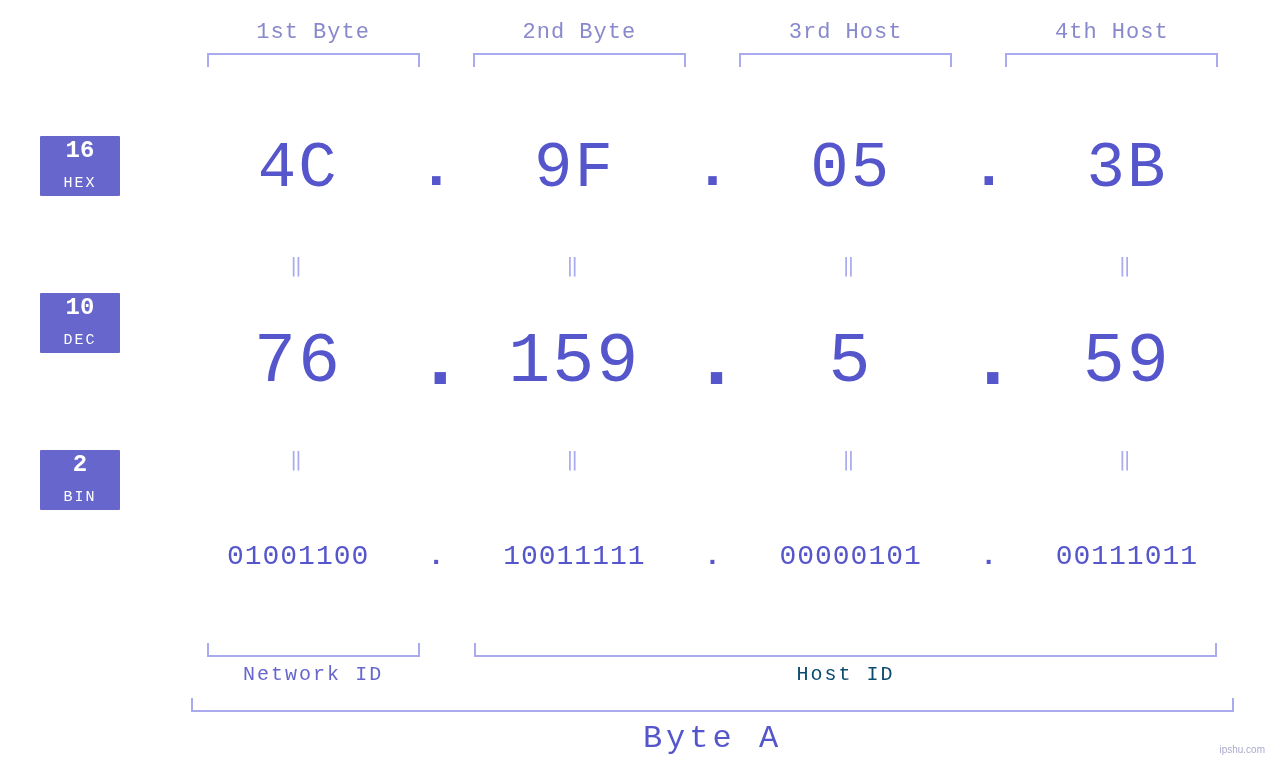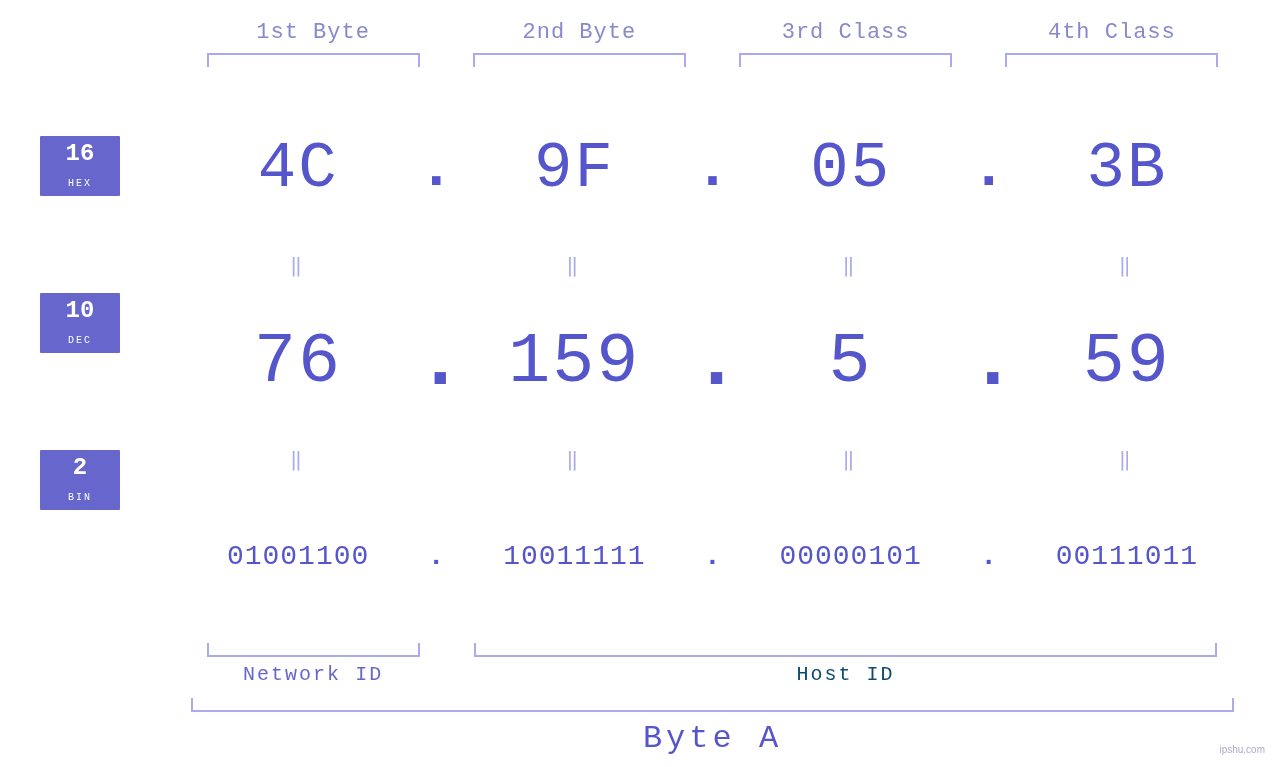--- a/index.html
+++ b/index.html
@@ -88,21 +88,21 @@
       color: white;
     }
 
     .base-number {
       font-size: 24px;
       font-weight: bold;
       line-height: 1;
     }
 
     .base-label {
-      font-size: 10px;
+      font-size: 15px;
       letter-spacing: 2px;
       margin-top: 12px;
     }
 
     .values-grid {
       flex: 1;
       display: flex;
       flex-direction: column;
     }
 
@@ -257,22 +257,22 @@
     }
   </style>
 </head>
 <body>
 
 <div class="main-container">
 
   <div class="byte-headers">
     <div class="byte-header">1st Byte</div>
     <div class="byte-header">2nd Byte</div>
-    <div class="byte-header">3rd Class</div>
-    <div class="byte-header">4th Class</div>
+    <div class="byte-header">3rd Host</div>
+    <div class="byte-header">4th Host</div>
   </div>
 
   <div class="top-brackets">
     <div class="bracket-cell">
       <div class="bracket-top"></div>
     </div>
     <div class="bracket-cell">
       <div class="bracket-top"></div>
     </div>
     <div class="bracket-cell">

